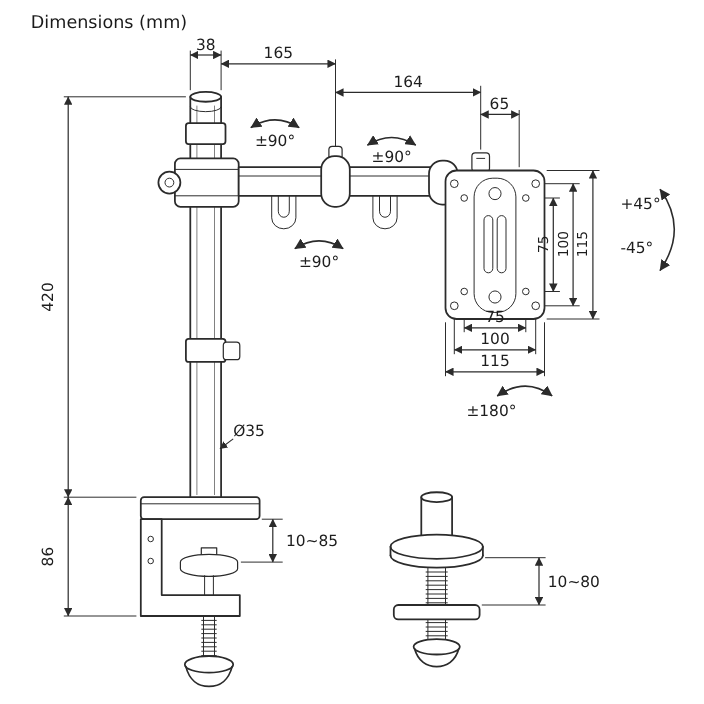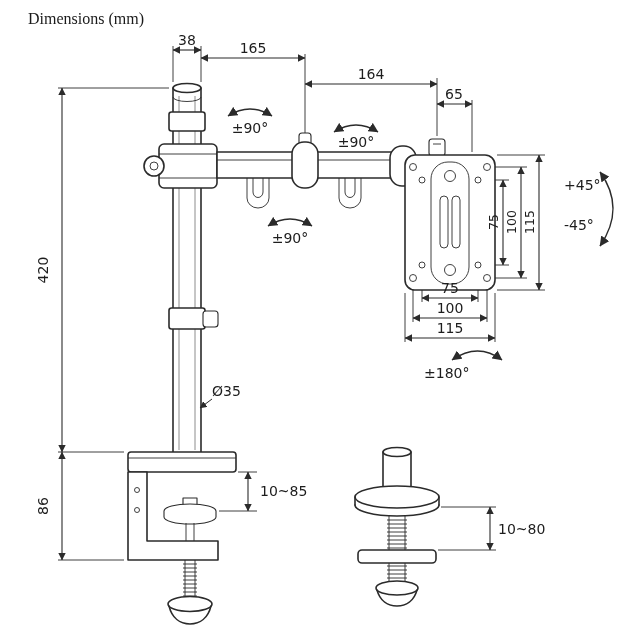--- a/index.html
+++ b/index.html
@@ -1,17 +1,17 @@
 <!DOCTYPE html>
 <html><head>
 <meta charset="utf-8">
 <style>
   html,body{margin:0;padding:0;background:#ffffff;}
   body{width:640px;height:640px;position:relative;font-family:"DejaVu Sans",sans-serif;}
-  .page-title{position:absolute;left:28px;top:10px;font-size:16px;color:#1a1a1a;font-family:Liberation Serif, serif;}
+  .page-title{position:absolute;left:28px;top:10px;font-size:16px;color:#1a1a1a;}
   svg{position:absolute;left:0;top:0;}
   .obj{fill:none;stroke:#2b2b2b;stroke-width:1.6;stroke-linejoin:round;stroke-linecap:round;}
   .objthin{fill:none;stroke:#2b2b2b;stroke-width:0.9;stroke-linejoin:round;}
   .fillobj{fill:#ffffff;stroke:#2b2b2b;stroke-width:1.6;stroke-linejoin:round;}
   .fillthin{fill:#ffffff;stroke:#2b2b2b;stroke-width:1.1;stroke-linejoin:round;}
   .ext{fill:none;stroke:#2b2b2b;stroke-width:0.9;}
   .dim{fill:none;stroke:#2b2b2b;stroke-width:1.1;marker-start:url(#arr);marker-end:url(#arr);}
   .rot{fill:none;stroke:#2b2b2b;stroke-width:1.4;marker-start:url(#arr);marker-end:url(#arr);}
   .leader{fill:none;stroke:#2b2b2b;stroke-width:1;marker-end:url(#arr);}
   .lbl{font-size:14px;fill:#1d1d1d;text-anchor:middle;}

